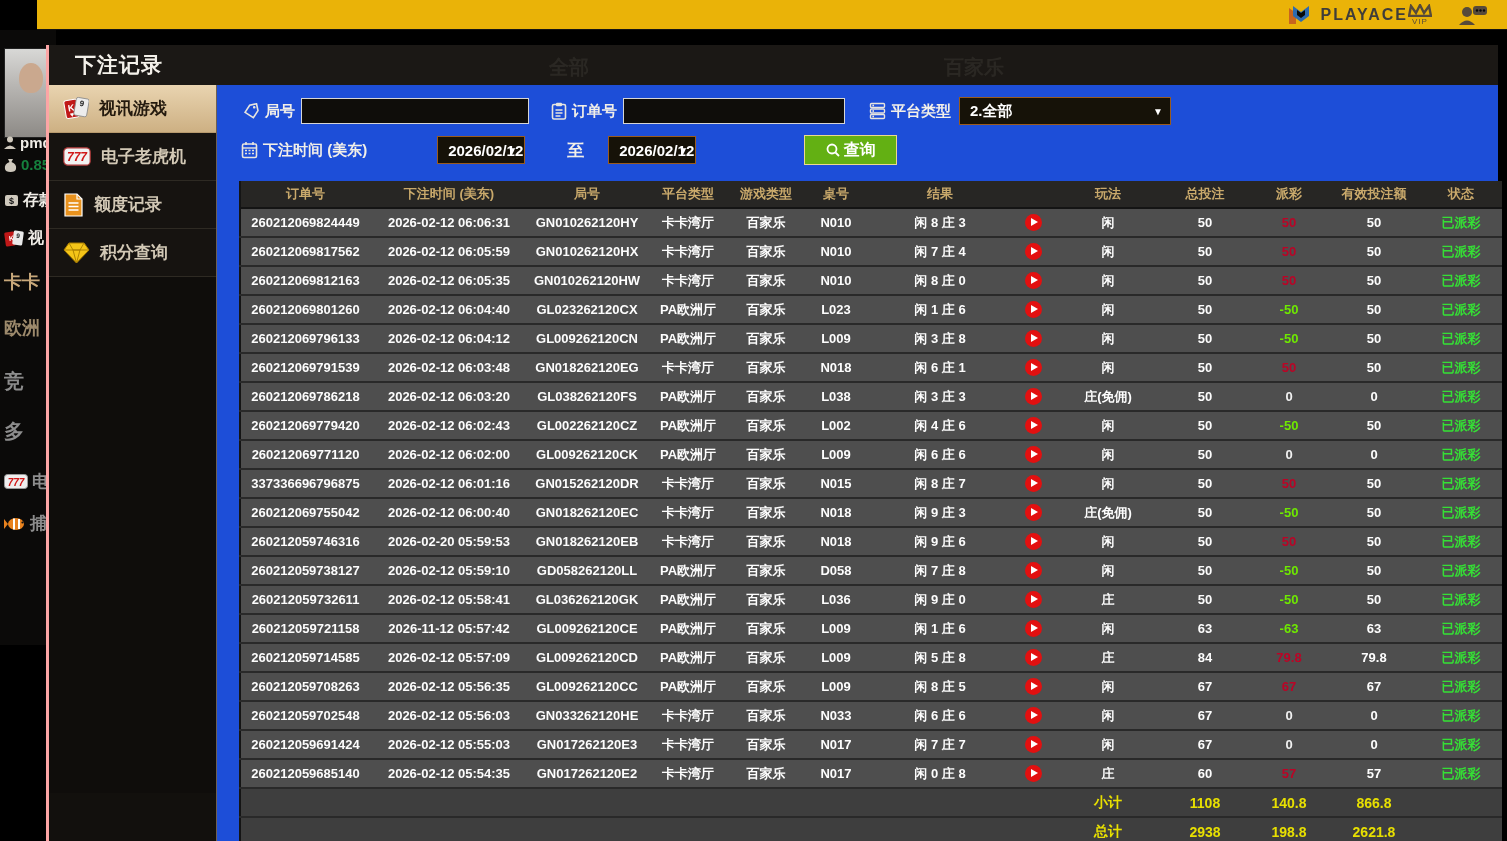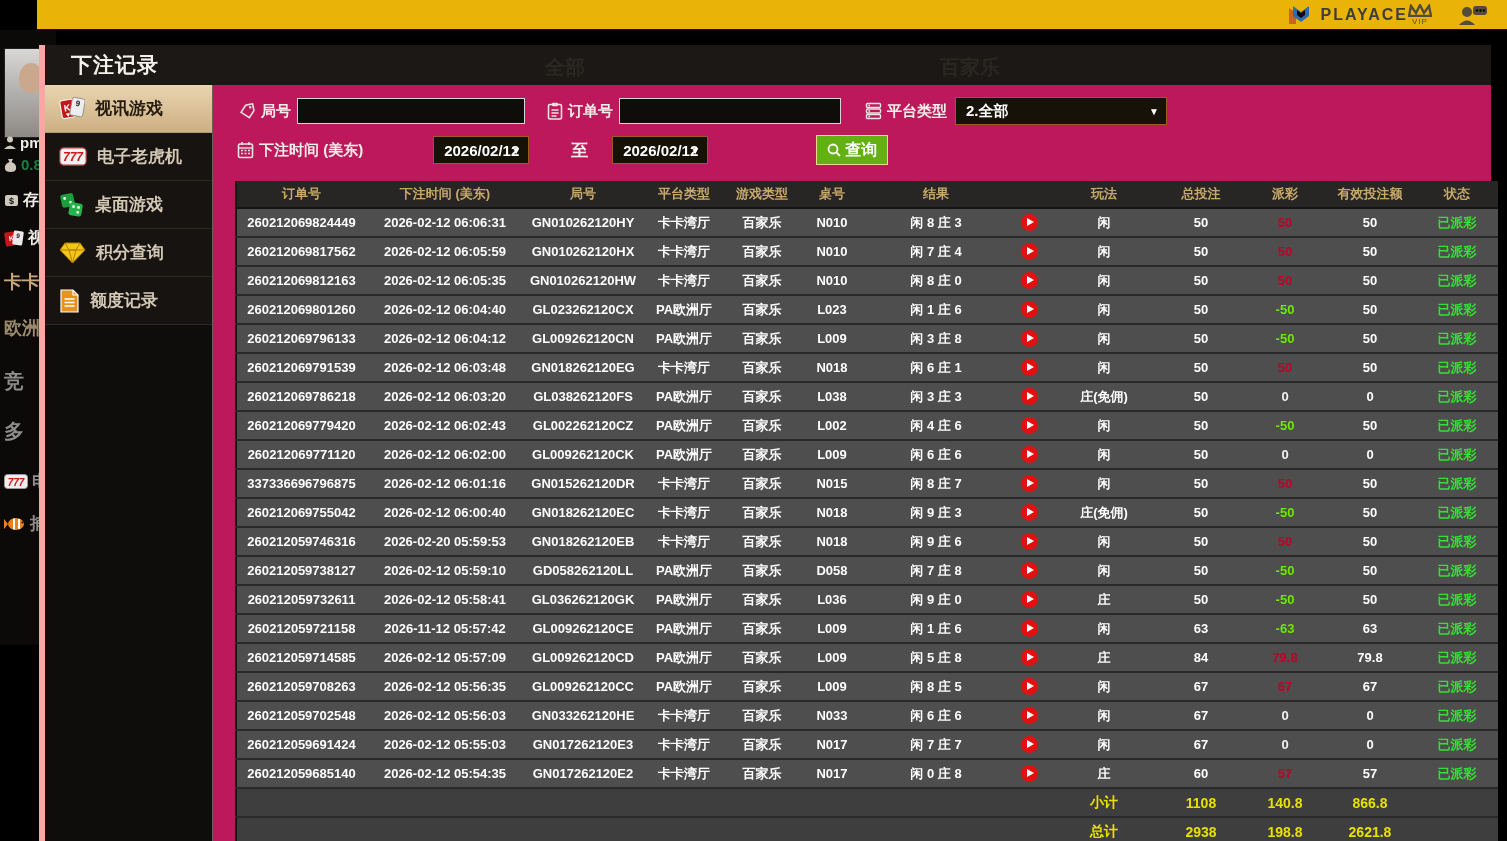--- a/index.html
+++ b/index.html
@@ -28,52 +28,52 @@
   .bg-vid  { top:198px; color:#efece6; font-weight:bold; font-size:16px; }
   .bg-h1   { top:240px; color:#c8a87a; font-weight:bold; font-size:18px; }
   .bg-h2   { top:286px; color:#9d8a6c; font-weight:bold; font-size:18px; }
   .bg-k1   { top:338px; color:#8d8d8d; font-weight:bold; font-size:20px; }
   .bg-k2   { top:388px; color:#8d8d8d; font-weight:bold; font-size:20px; }
   .bg-slots{ top:440px; color:#8d8d8d; font-weight:bold; font-size:17px; }
   .bg-fish { top:482px; color:#8d8d8d; font-weight:bold; font-size:17px; }
   .mini-ic { display:inline-flex; }
 
   
-  .modal { position:absolute; left:39px; top:45px; width:1452px; height:796px; z-index:20;
-    border-left:6px solid #fca5a5; }
+  .modal { position:absolute; left:46px; top:45px; width:1452px; height:796px; z-index:20;
+    border-left:3px solid #fca5a5; }
   .modal-title { position:relative; height:40px; background:#1b1815; display:flex; align-items:center; }
   .modal-title .t { color:#f4f1ea; font-size:21px; font-weight:bold; padding-left:26px; letter-spacing:1px; }
   .ghost-tab { position:absolute; top:9px; color:rgba(205,195,175,0.09); font-size:20px; font-weight:bold; }
   .modal-body { display:flex; height:756px; }
 
   
   .menu { width:168px; background:#12100d; flex:none; border-right:1px solid #6e6052; }
   .menu-item { height:48px; display:flex; align-items:center; gap:10px; padding-left:14px;
     border-bottom:1px solid #2e2a23; color:#d2c8b5; font-size:17px; font-weight:bold; cursor:pointer;
     background:#161310; }
   .menu-item.active { background:linear-gradient(180deg,#e9d4b0 0%,#cdb083 100%); color:#241a0e; border-bottom:1px solid #b79a6e; }
   .menu-rest { height:516px; background:#0f0d0b; }
 
   
-  .content { position:relative; flex:1; background:#be185d; }
+  .content { position:relative; flex:1; background:#1d4ed8; }
 
   
   .f-row { position:absolute; left:0; display:flex; align-items:center; }
   .f-row1 { top:12px; }
   .f-row2 { top:50px; }
   .f-label { display:flex; align-items:center; gap:5px; color:#f2efe8; font-size:15px; font-weight:bold; white-space:nowrap; }
   .txt-input { width:228px; height:26px; background:#0f0d0a; border:1px solid #d6d6d6; color:#eee;
     font-size:14px; padding:0 6px; outline:none; }
   .sel { position:relative; height:28px; background:#161208; border:1px solid #9a5b1e; color:#fff;
     font-size:15px; font-weight:bold; display:flex; align-items:center; padding:0 20px 0 10px; cursor:pointer; }
   .sel::after { content:"▼"; position:absolute; right:7px; top:8px; font-size:10px; color:#fff; }
-  .sel.date { width:96px; }
+  .sel.date { width:88px; }
   .sel.platform { width:212px; }
   .to-label { color:#f2efe8; font-size:17px; font-weight:bold; }
-  .search-btn { height:30px; width:72px; background:#63b013; border:1px solid #ead98f; color:#fff;
+  .search-btn { height:30px; width:93px; background:#63b013; border:1px solid #ead98f; color:#fff;
     font-size:16px; font-weight:bold; display:flex; align-items:center; justify-content:center; gap:4px; cursor:pointer; }
 
   
   .tbl-wrap { position:absolute; left:22px; top:96px; }
   table { border-collapse:collapse; table-layout:fixed; width:1262px; border-left:2px solid #141414; }
   thead th { height:27px; background:#272624; color:#c9a96b; font-size:13px; font-weight:bold;
     border-bottom:2px solid #141414; }
   tbody td { height:29px; background:#4e4e4e; color:#fdfdfd; font-size:13px; font-weight:600;
     text-align:center; border-bottom:2px solid #292929; white-space:nowrap; overflow:hidden; }
   td.pos { color:#bb0426; }
@@ -226,50 +226,36 @@
           <span>
             <svg width="28" height="19" viewBox="0 0 28 19">
               <rect x="0.8" y="0.8" width="26.4" height="17.4" rx="4" fill="#f2f2f2" stroke="#a33" stroke-width="1.2"></rect>
               <text x="14" y="14" font-size="12" font-weight="bold" font-style="italic" text-anchor="middle" fill="#d01818">777</text>
             </svg>
           </span>
           <span>电子老虎机</span>
         </div>
         <div class="menu-item">
           <span>
-            <svg width="26" height="26" viewBox="0 0 26 26">
-              <rect x="2" y="2" width="13" height="13" rx="2.5" fill="#1d9e3c" transform="rotate(-12 8 8)"></rect>
-              <circle cx="6" cy="6" r="1.4" fill="#fff" transform="rotate(-12 8 8)"></circle>
-              <circle cx="11" cy="11" r="1.4" fill="#fff" transform="rotate(-12 8 8)"></circle>
-              <rect x="10" y="11" width="13" height="13" rx="2.5" fill="#26b44a" transform="rotate(10 17 18)"></rect>
-              <circle cx="14" cy="15" r="1.4" fill="#fff" transform="rotate(10 17 18)"></circle>
-              <circle cx="19" cy="20" r="1.4" fill="#fff" transform="rotate(10 17 18)"></circle>
-              <circle cx="19" cy="15" r="1.4" fill="#fff" transform="rotate(10 17 18)"></circle>
-            </svg>
-          </span>
-          <span>桌面游戏</span>
-        </div>
-        <div class="menu-item">
-          <span>
-            <svg width="27" height="22" viewBox="0 0 27 22">
-              <path d="M6 1 L21 1 L26 8 L13.5 21 L1 8 Z" fill="#f5c518" stroke="#a87d00" stroke-width="1"></path>
-              <path d="M1 8 H26 M6 1 L10 8 L13.5 21 M21 1 L17 8 L13.5 21 M10 8 H17" fill="none" stroke="#a87d00" stroke-width="0.9"></path>
-            </svg>
-          </span>
-          <span>积分查询</span>
-        </div>
-        <div class="menu-item">
-          <span>
             <svg width="21" height="24" viewBox="0 0 21 24">
               <path d="M2 1 L14 1 L19 6 L19 23 L2 23 Z" fill="#e8921e" stroke="#fff" stroke-width="1.2"></path>
               <path d="M14 1 L14 6 L19 6" fill="none" stroke="#fff" stroke-width="1.2"></path>
               <path d="M5.5 10 H15.5 M5.5 13.5 H15.5 M5.5 17 H15.5" stroke="#fff" stroke-width="1.5"></path>
             </svg>
           </span>
           <span>额度记录</span>
+        </div>
+        <div class="menu-item">
+          <span>
+            <svg width="27" height="22" viewBox="0 0 27 22">
+              <path d="M6 1 L21 1 L26 8 L13.5 21 L1 8 Z" fill="#f5c518" stroke="#a87d00" stroke-width="1"></path>
+              <path d="M1 8 H26 M6 1 L10 8 L13.5 21 M21 1 L17 8 L13.5 21 M10 8 H17" fill="none" stroke="#a87d00" stroke-width="0.9"></path>
+            </svg>
+          </span>
+          <span>积分查询</span>
         </div>
         <div class="menu-rest"></div>
       </div>
 
     <div class="content">
 
       <div class="f-row f-row1">
         <div style="width:26px"></div>
         <div class="f-label">
           <span>

